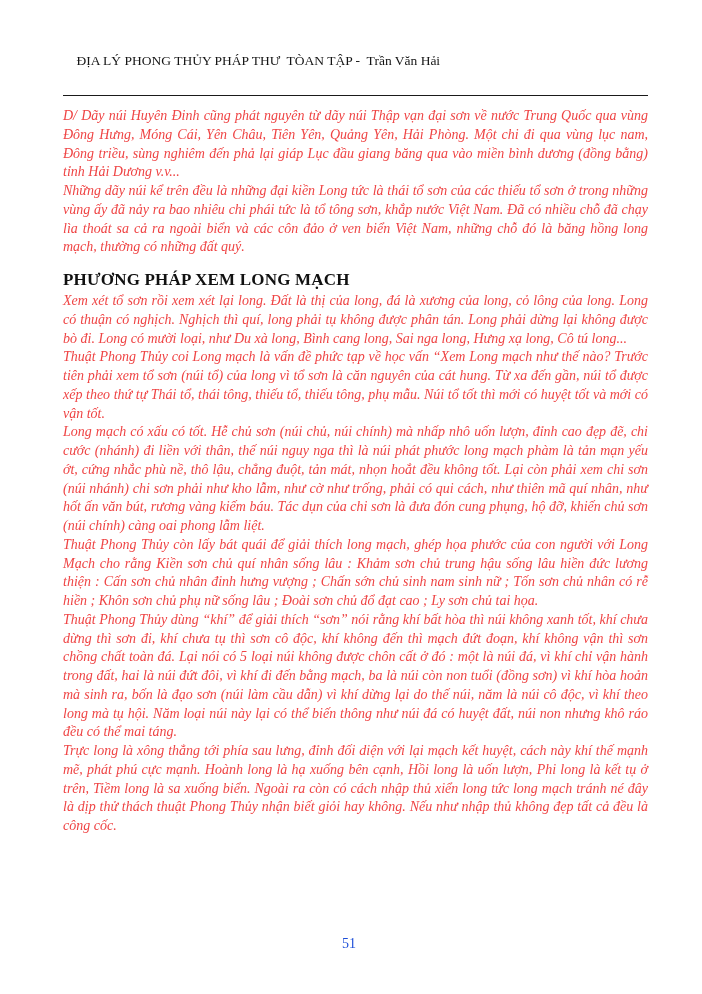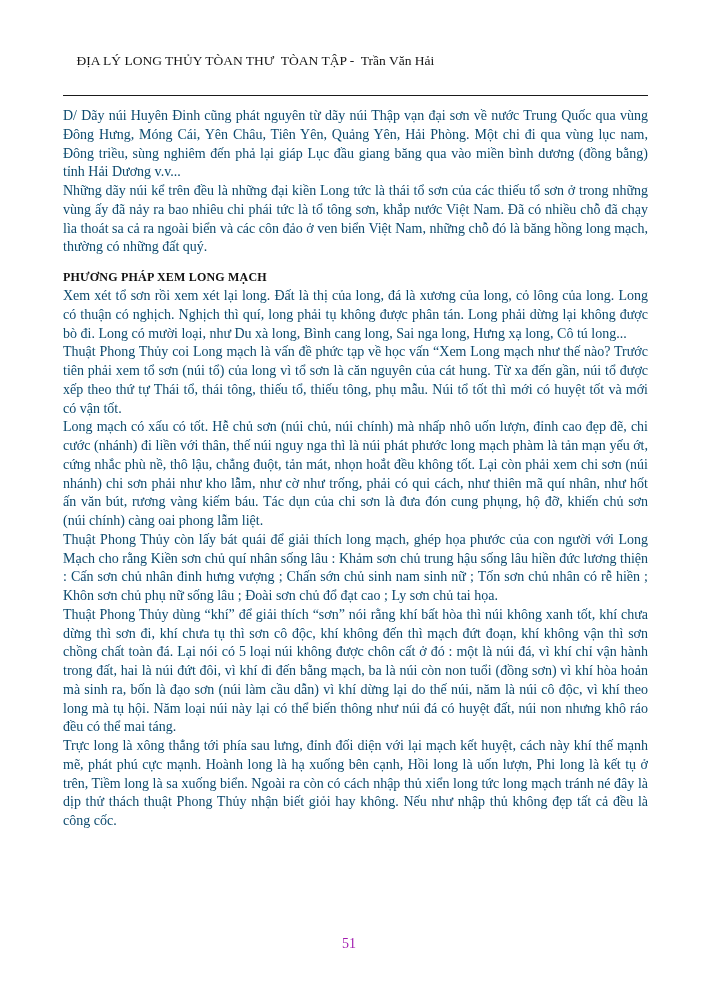--- a/index.html
+++ b/index.html
@@ -24,46 +24,47 @@
   .rule {
     border: none;
     border-top: 1.6px solid #1a1a1a;
     margin: 7px 0 11px 0;
   }
   .body-text p {
     margin: 0;
     font-size: 14px;
     line-height: 18.75px;
     text-align: justify;
-    color: #0c4a6e;
+    color: #ef4444;
+    font-style: italic;
   }
   .body-text h2 {
-    font-size: 12px;
+    font-size: 17px;
     font-weight: bold;
     margin: 13px 0 2px 0;
     color: #111111;
     letter-spacing: 0.2px;
   }
   .page-number {
     position: absolute;
     left: 0;
     right: 4px;
     bottom: 42px;
     text-align: center;
     font-size: 14px;
-    color: #a21caf;
+    color: #1d4ed8;
   }
 </style>
 </head>
 <body>
 
 <div class="page">
 
   <div class="header">
-    <span>ĐỊA LÝ LONG THỦY TÒAN THƯ  TÒAN TẬP -  Trần Văn Hải</span>
+    <span>ĐỊA LÝ PHONG THỦY PHÁP THƯ  TÒAN TẬP -  Trần Văn Hải</span>
   </div>
 
   <hr class="rule">
 
   <div class="body-text">
     <p>D/ Dãy núi Huyên Đinh cũng phát nguyên từ dãy núi Thập vạn đại sơn về nước Trung Quốc qua vùng Đông Hưng, Móng Cái, Yên Châu, Tiên Yên, Quảng Yên, Hải Phòng. Một chi đi qua vùng lục nam, Đông triều, sùng nghiêm đến phả lại giáp Lục đầu giang băng qua vào miền bình dương (đồng bằng) tỉnh Hải Dương v.v...</p>
     <p>Những dãy núi kể trên đều là những đại kiền Long tức là thái tổ sơn của các thiếu tổ sơn ở trong những vùng ấy đã nảy ra bao nhiêu chi phái tức là tổ tông sơn, khắp nước Việt Nam. Đã có nhiều chỗ đã chạy lìa thoát sa cả ra ngoài biển và các côn đảo ở ven biển Việt Nam, những chỗ đó là băng hồng long mạch, thường có những đất quý.</p>
 
     <h2>PHƯƠNG PHÁP XEM LONG MẠCH</h2>
 

